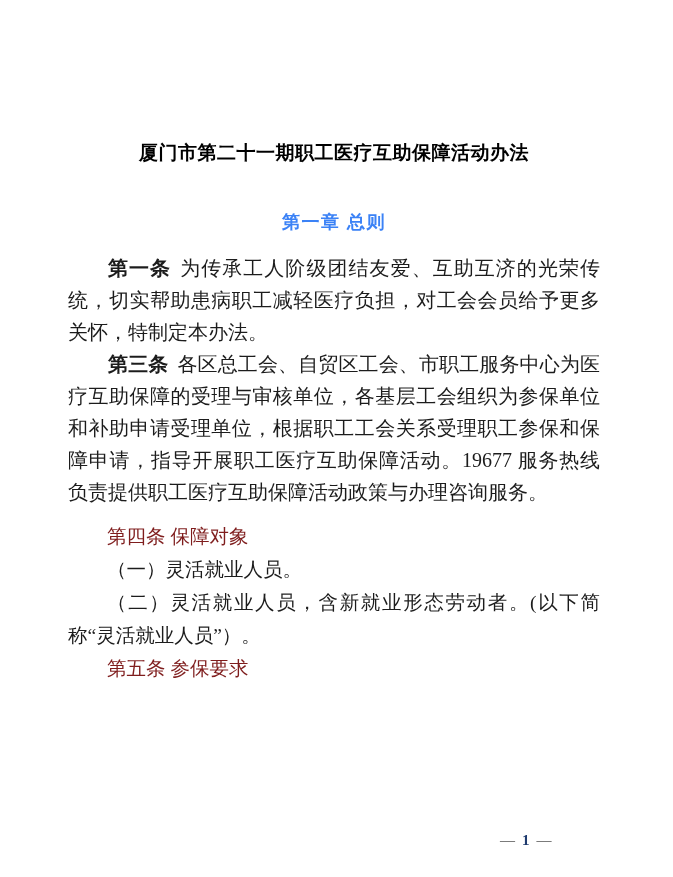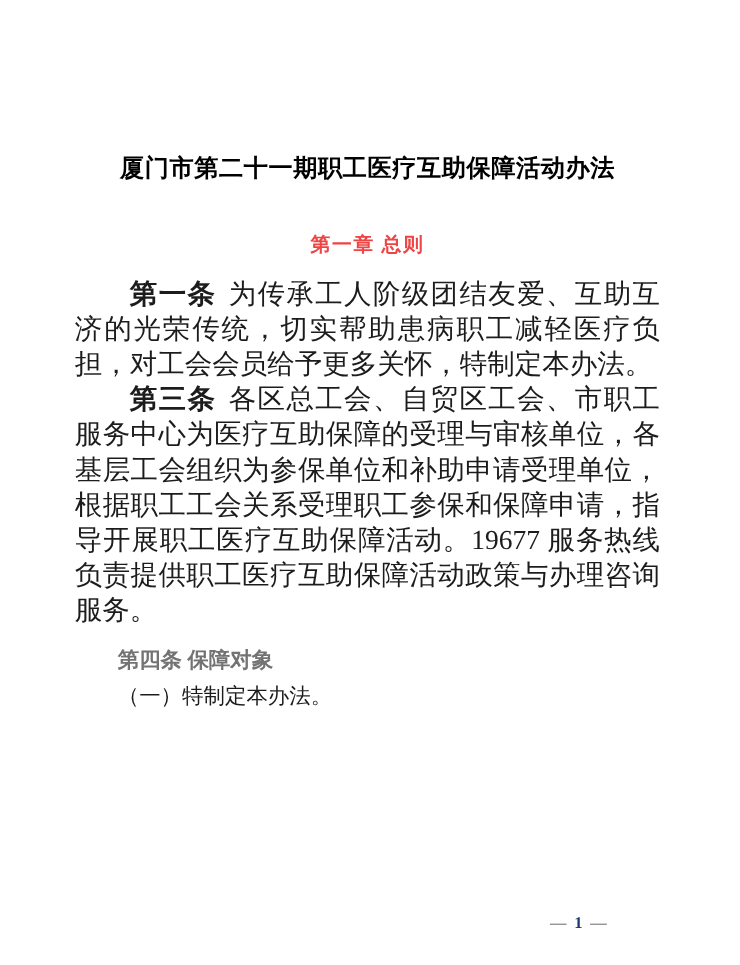--- a/index.html
+++ b/index.html
@@ -20,67 +20,67 @@
     position: absolute;
     left: 68px;
     top: 0;
     width: 532px;
   }
   .doc-title {
     margin: 140px 0 0 0;
     text-align: center;
     font-family: "Liberation Sans", sans-serif;
     font-weight: bold;
-    font-size: 22px;
+    font-size: 19px;
     line-height: 26px;
     letter-spacing: 0.5px;
     color: #000000;
   }
   .chapter-heading {
     text-align: center;
-    font-family: Liberation Serif, serif;
+    font-family: Liberation Sans, sans-serif;
     font-weight: bold;
     font-size: 18px;
     line-height: 24px;
     letter-spacing: 1.5px;
-    color: #ef4444;
+    color: #3b82f6;
   }
   .chapter-heading.first {
     margin: 44px 0 0 0;
   }
   .chapter-heading.second {
     margin: 33px 0 0 0;
   }
   .body-block {
     margin: 18px 0 0 0;
   }
   .body-block p {
     margin: 0;
-    font-size: 25px;
+    font-size: 20px;
     line-height: 32px;
     text-align: justify;
     text-indent: 2em;
   }
   .article-lead {
     font-weight: bold;
     margin-right: 0.45em;
   }
   .articles-block {
     margin: 12px 0 0 0;
   }
   .articles-block p {
     margin: 0;
     font-size: 19.5px;
     line-height: 33px;
     text-align: justify;
     text-indent: 2em;
   }
   .article-heading {
-    font-weight: bold;
-    color: #737373;
+    font-weight: normal;
+    color: #7f1d1d;
   }
   .page-num {
     position: absolute;
     left: 500px;
     top: 831px;
     font-size: 15px;
     line-height: 18px;
     white-space: nowrap;
   }
   .page-num .dash {
@@ -107,21 +107,23 @@
         <span class="article-lead">第一条</span><span>为传承工人阶级团结友爱、互助互济的光荣传统，切实帮助患病职工减轻医疗负担，对工会会员给予更多关怀，特制定本办法。</span>
       </p>
       <p>
         <span class="article-lead">第三条</span><span>各区总工会、自贸区工会、市职工服务中心为医疗互助保障的受理与审核单位，各基层工会组织为参保单位和补助申请受理单位，根据职工工会关系受理职工参保和保障申请，指导开展职工医疗互助保障活动。19677 服务热线负责提供职工医疗互助保障活动政策与办理咨询服务。</span>
       </p>
     </div>
 
 
     <div class="articles-block">
       <p class="article-heading">第四条 保障对象</p>
-      <p>（一）特制定本办法。</p>
+      <p>（一）灵活就业人员。</p>
+      <p>（二）灵活就业人员，含新就业形态劳动者。(以下简称“灵活就业人员”）。</p>
+      <p class="article-heading">第五条 参保要求</p>
     </div>
 
   </div>
 
   <div class="page-num">
     <span class="dash">—</span><span class="num">1</span><span class="dash">—</span>
   </div>
 </div>
 
 </body></html>

